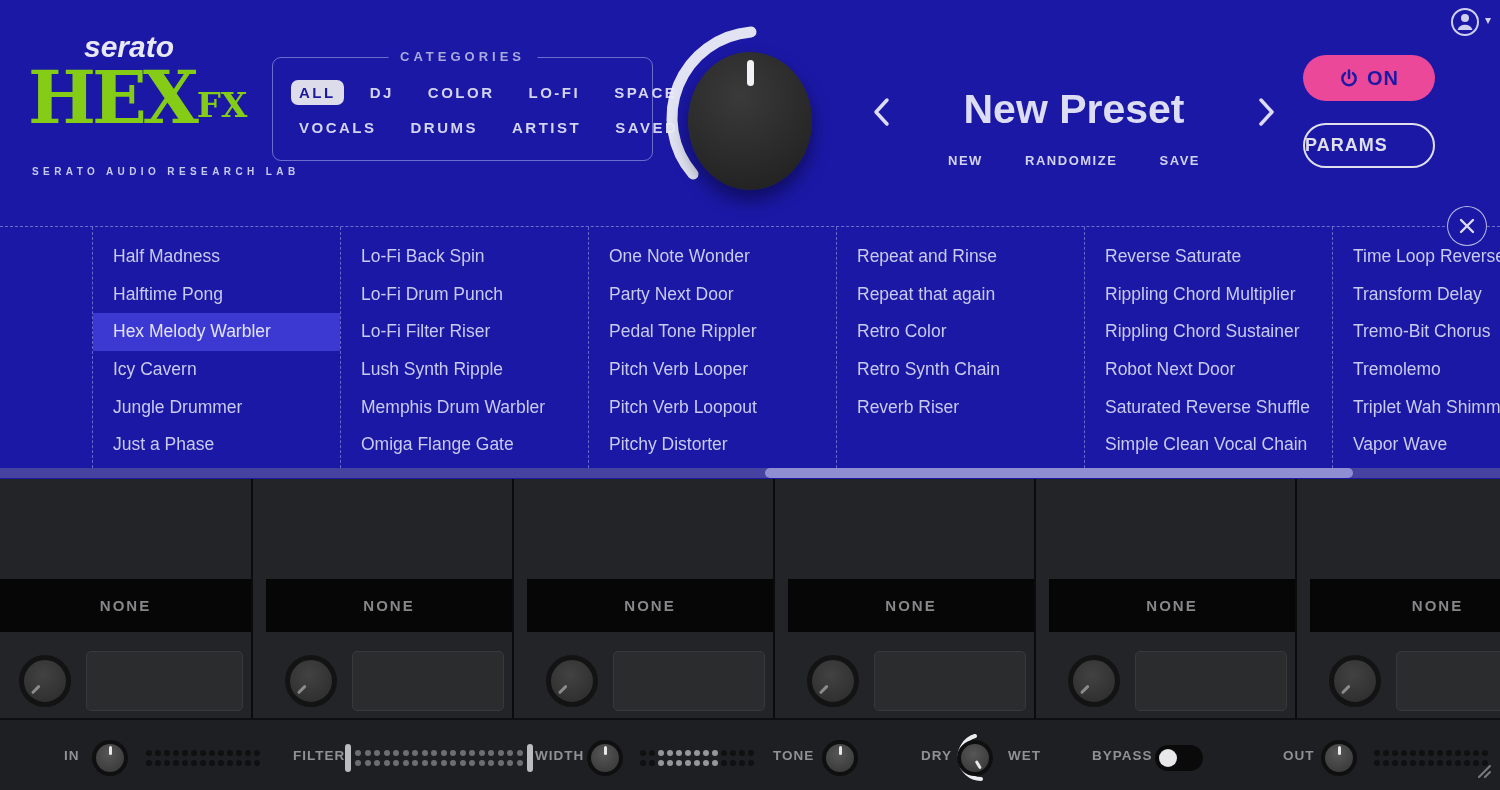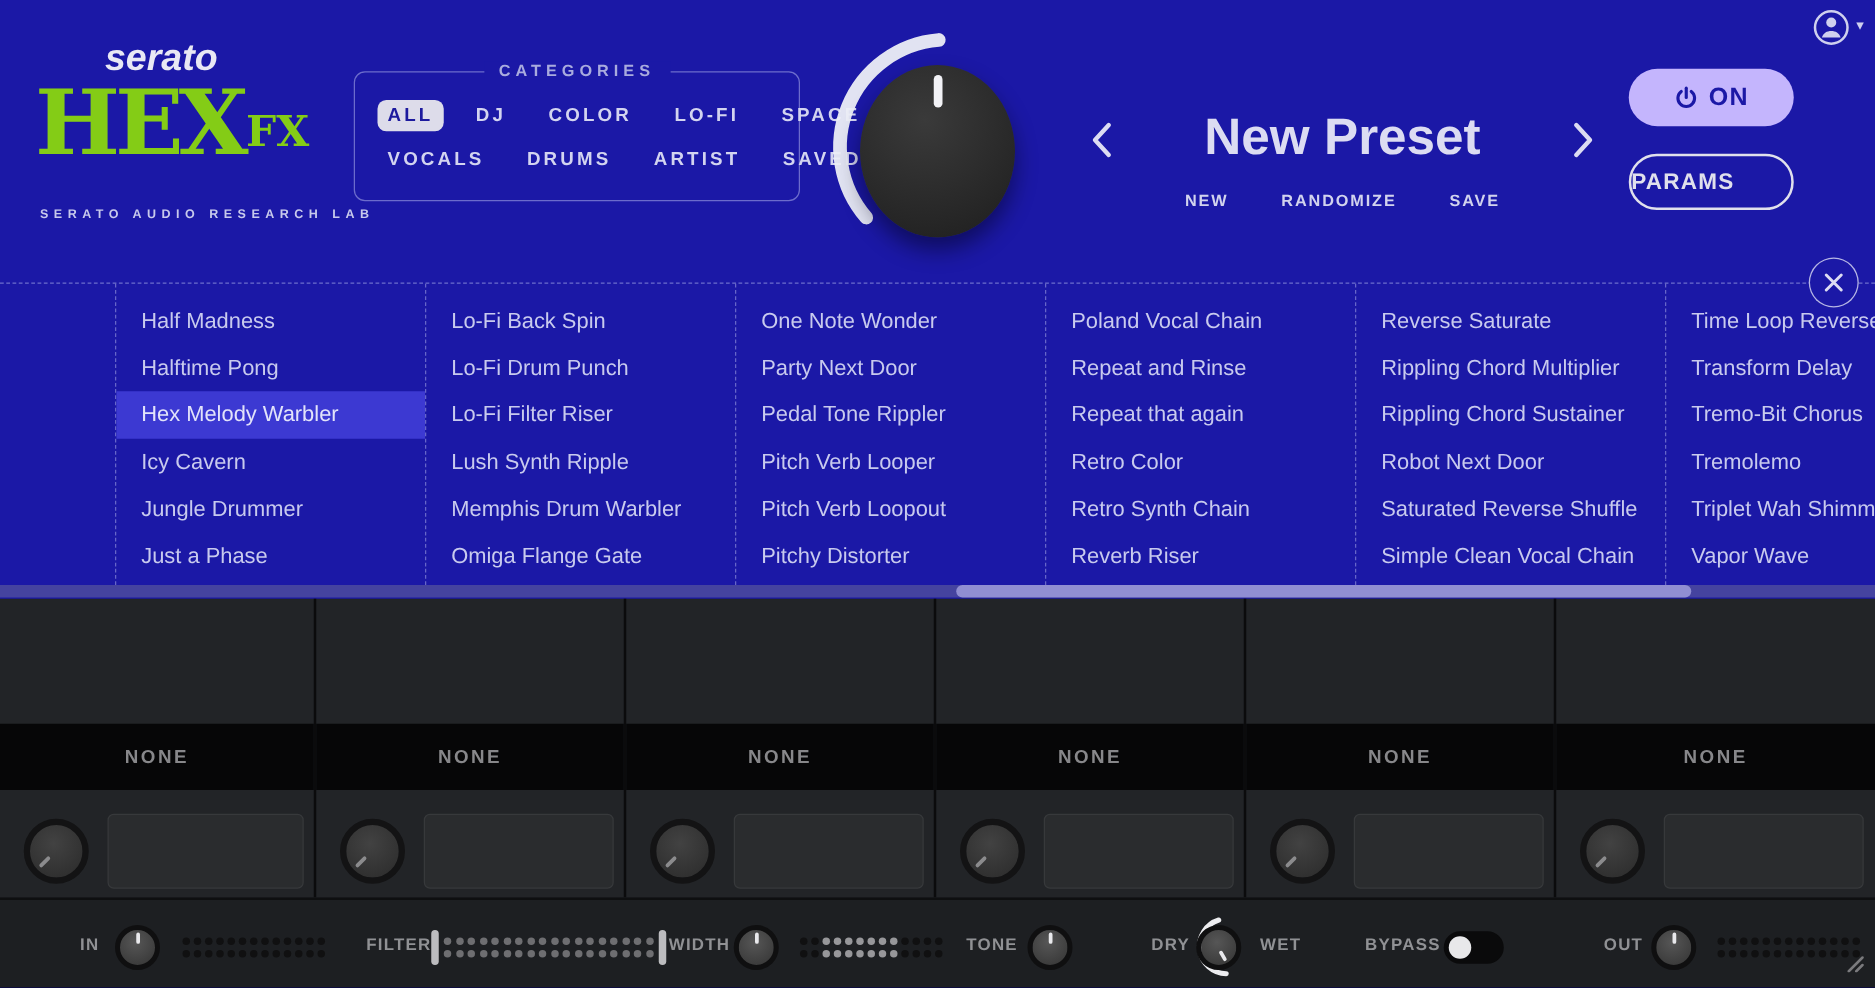--- a/index.html
+++ b/index.html
@@ -9,22 +9,22 @@
   
   .logo-serato{position:absolute;left:84px;top:30px;font-size:30px;font-weight:800;
     font-style:italic;color:#e8e8f4;letter-spacing:0;}
   .logo-hex{position:absolute;left:28px;top:62px;font-family:"DejaVu Serif",serif;
     font-weight:900;font-size:72px;color:#84cc16;letter-spacing:-4px;line-height:1;}
   .logo-fx{font-family:"DejaVu Serif",serif;font-weight:900;font-size:34px;
     letter-spacing:0;vertical-align:6px;margin-left:2px;}
   .logo-lab{position:absolute;left:32px;top:166px;font-size:10px;font-weight:700;
     letter-spacing:4.4px;color:#c7c9ec;}
 
-  .cat-box{position:absolute;left:283px;top:57px;width:355px;height:102px;
-    border:1px solid rgba(175,178,235,.55);border-radius:9px;}
+  .cat-box{position:absolute;left:272px;top:57px;width:355px;height:102px;
+    border:1px solid rgba(175,178,235,.55);border-radius:9px;padding-left:24px;}
   .cat-title{position:absolute;left:50%;top:-9px;transform:translateX(-50%);
     background:#1b18a6;padding:0 12px;font-size:13px;font-weight:700;
     letter-spacing:4px;color:#a9abde;white-space:nowrap;}
   .cat-row{position:absolute;left:18px;right:14px;display:flex;align-items:center;}
   .cat-row.r1{top:22px;}
   .cat-row.r2{top:57px;}
   .cat-pill{font-size:15px;font-weight:700;letter-spacing:2.5px;color:#d3d4f0;
     padding:4px 8px;border-radius:7px;margin-right:18px;cursor:pointer;white-space:nowrap;}
   .cat-pill.sel{background:#dddcea;color:#1d1a9e;}
 
@@ -42,21 +42,21 @@
     font-size:41px;font-weight:600;color:#dcdcf2;white-space:nowrap;}
   .chev{position:absolute;top:96px;width:22px;height:32px;cursor:pointer;}
   .chev.left{left:870px;}
   .chev.right{left:1256px;}
   .preset-actions{position:absolute;left:948px;top:153px;width:252px;display:flex;
     justify-content:space-between;gap:26px;}
   .pact{font-size:13px;font-weight:700;letter-spacing:1.5px;color:#d2d3ee;cursor:pointer;white-space:nowrap;}
 
   
   .btn-on{position:absolute;left:1303px;top:55px;width:132px;height:46px;border-radius:23px;
-    background:#c4b5fd;display:flex;align-items:center;justify-content:center;gap:8px;
+    background:#ec4899;display:flex;align-items:center;justify-content:center;gap:8px;
     color:#1b18a6;font-size:20px;font-weight:800;letter-spacing:1px;cursor:pointer;}
   .btn-params{position:absolute;left:1303px;top:123px;width:132px;height:45px;border-radius:23px;
     border:2px solid #e0e0ec;box-sizing:border-box;display:flex;align-items:center;justify-content:flex-start;
     color:#e0e0ec;font-size:18px;font-weight:800;letter-spacing:1px;cursor:pointer;}
   .avatar{position:absolute;left:1450px;top:7px;width:30px;height:30px;cursor:pointer;}
   .avatar-caret{position:absolute;left:1485px;top:13px;color:#cfd0ee;font-size:12px;cursor:pointer;}
 
   
   .list-panel{position:absolute;left:0;top:226px;width:1500px;height:241px;
     border-top:1px dashed rgba(165,168,230,.6);}
@@ -70,21 +70,21 @@
   .close-btn{position:absolute;left:1447px;top:206px;width:40px;height:40px;border-radius:50%;
     border:1.5px solid rgba(210,212,240,.85);box-sizing:border-box;background:#1b18a6;
     display:flex;align-items:center;justify-content:center;cursor:pointer;z-index:5;}
 
   .scroll-track{position:absolute;left:0;top:468px;width:1500px;height:10px;background:#45439f;cursor:pointer;}
   .scroll-thumb{position:absolute;left:765px;top:0;width:588px;height:10px;border-radius:5px;
     background:#908ed2;cursor:grab;}
 
   
   .dark-zone{position:absolute;left:0;top:479px;width:1500px;height:311px;background:#222427;}
-  .slots{position:absolute;left:0;top:0;width:1500px;height:239px;display:flex;}
+  .slots{position:absolute;left:0;top:0;width:1500px;height:239px;display:flex;gap:13px;}
   .slot{position:relative;height:239px;border-right:2px solid #0b0b0c;box-sizing:border-box;flex:0 0 auto;}
   .slot:last-child{border-right:none;}
   .slot-none{position:absolute;left:0;right:0;top:100px;height:53px;background:#060607;
     display:flex;align-items:center;justify-content:center;font-size:15px;font-weight:700;
     letter-spacing:2px;color:#87878a;cursor:pointer;}
   .slot-knob{position:absolute;left:19px;top:176px;width:52px;height:52px;border-radius:50%;
     background:radial-gradient(circle at 45% 35%,#424242,#303030 75%);
     border:5px solid #131314;box-sizing:border-box;cursor:pointer;}
   .slot-knob .ptr{position:absolute;inset:0;transform:rotate(-135deg);}
   .slot-knob .ptr::after{content:'';position:absolute;left:50%;top:3px;width:3px;height:11px;
@@ -209,21 +209,20 @@
     </div>
     <div class="pcol" style="left:588px;width:248px;">
       <div class="pitem">One Note Wonder</div>
       <div class="pitem">Party Next Door</div>
       <div class="pitem">Pedal Tone Rippler</div>
       <div class="pitem">Pitch Verb Looper</div>
       <div class="pitem">Pitch Verb Loopout</div>
       <div class="pitem">Pitchy Distorter</div>
     </div>
     <div class="pcol" style="left:836px;width:248px;">
-      <div class="pitem">Poland Vocal Chain</div>
       <div class="pitem">Repeat and Rinse</div>
       <div class="pitem">Repeat that again</div>
       <div class="pitem">Retro Color</div>
       <div class="pitem">Retro Synth Chain</div>
       <div class="pitem">Reverb Riser</div>
     </div>
     <div class="pcol" style="left:1084px;width:248px;">
       <div class="pitem">Reverse Saturate</div>
       <div class="pitem">Rippling Chord Multiplier</div>
       <div class="pitem">Rippling Chord Sustainer</div>

